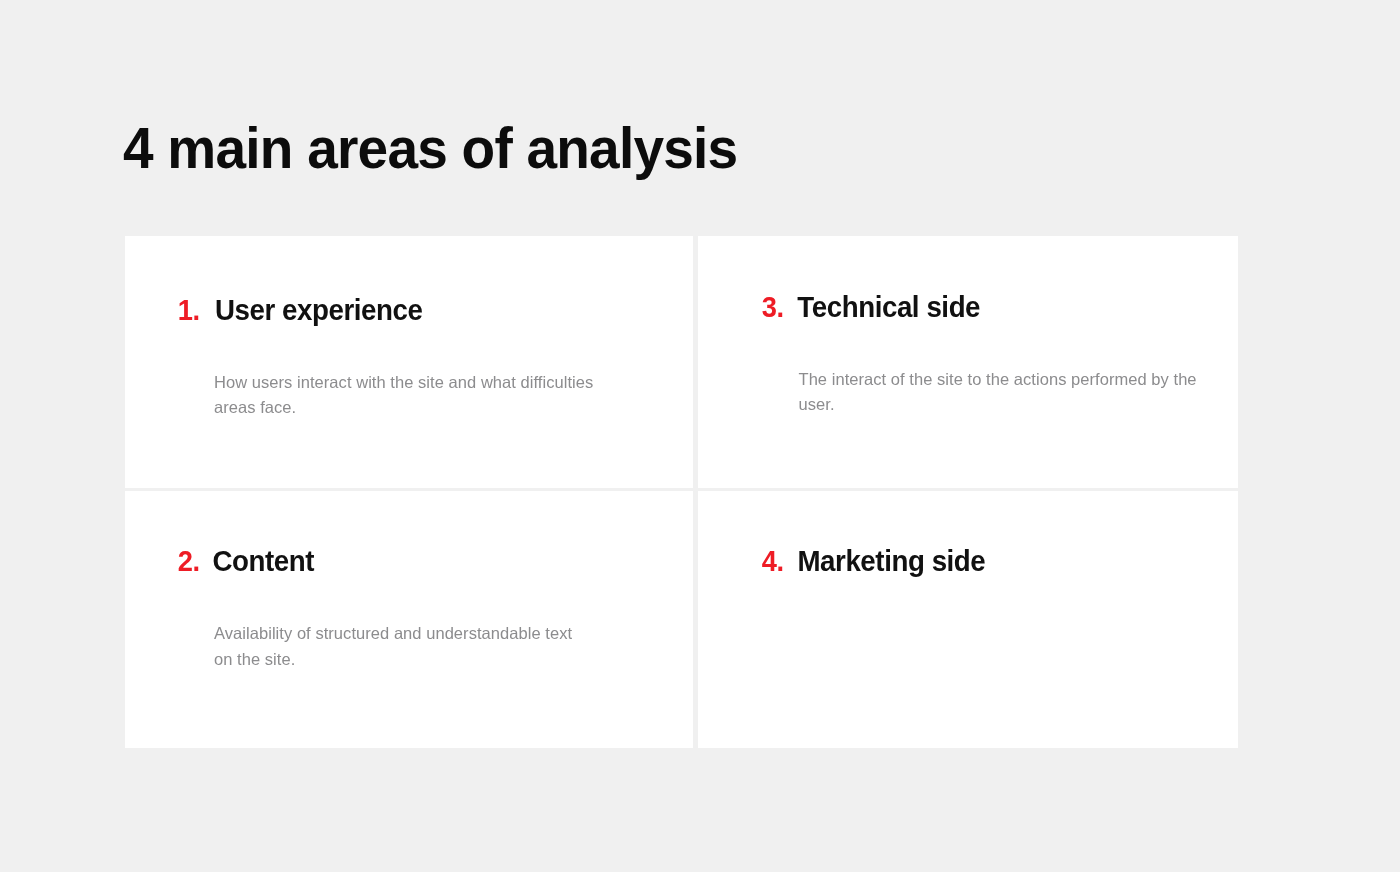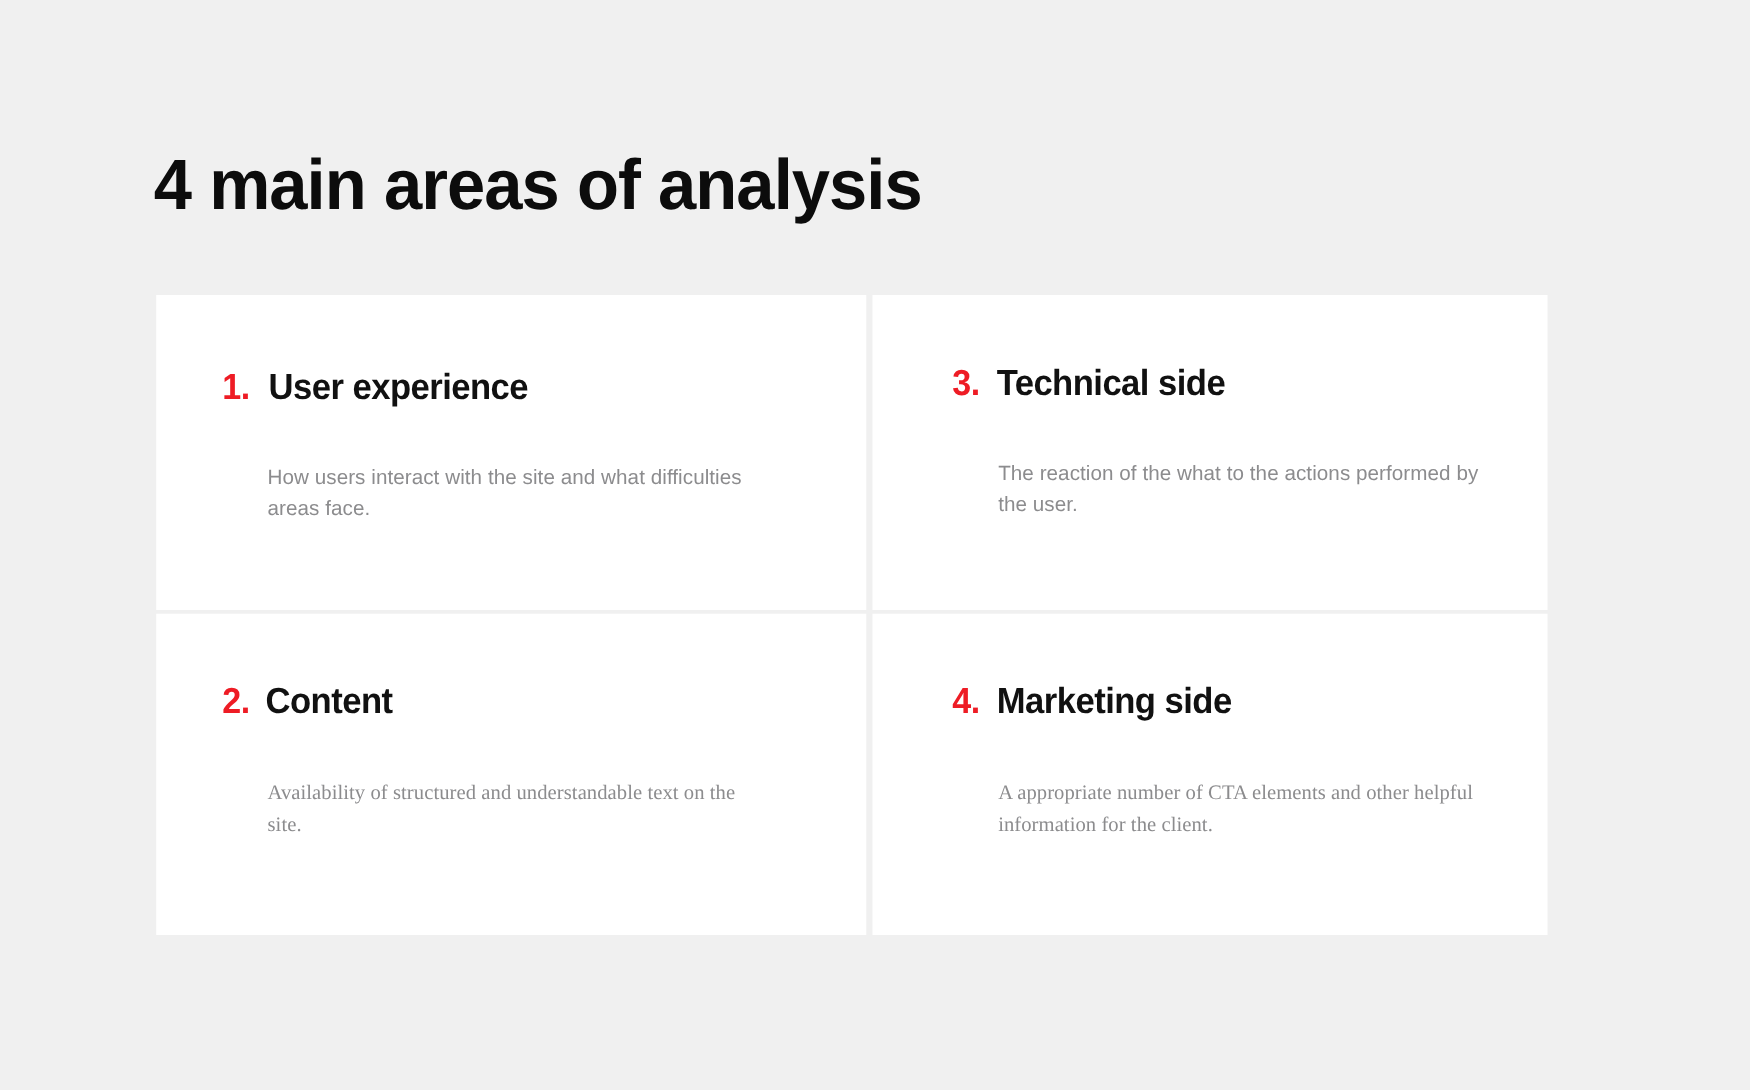--- a/index.html
+++ b/index.html
@@ -110,21 +110,21 @@
     line-height: 25.5px;
     color: #8c8c8e;
     letter-spacing: 0.05px;
     white-space: pre-line;
   }
   .card.col-left .card-body  { left: 89px; width: 380px; }
   .card.col-right .card-body { left: 101px; width: 400px; }
 
   .card.row-top.col-left .card-body   { top: 117px; }
   .card.row-top.col-right .card-body  { top: 114px; }
-  .card.row-bottom .card-body         { top: 114px; font-family: Liberation Serif, serif; }
+  .card.row-bottom .card-body         { top: 114px; }
 </style>
 </head>
 <body>
 
 <div class="slide">
 
   <h1 class="slide-title">4 main areas of analysis</h1>
 
   <div class="cards-grid">
 
@@ -134,33 +134,32 @@
         <span class="card-title">User experience</span>
       </div>
       <p class="card-body">How users interact with the site and what difficulties areas face.</p>
     </div>
 
     <div class="card row-top col-right">
       <div class="card-head">
         <span class="card-number">3.</span>
         <span class="card-title">Technical side</span>
       </div>
-      <p class="card-body">The reaction of the what to the actions performed by the user.</p>
+      <p class="card-body">The interact of the site to the actions performed by the user.</p>
     </div>
 
     <div class="card row-bottom col-left">
       <div class="card-head">
         <span class="card-number">2.</span>
         <span class="card-title">Content</span>
       </div>
       <p class="card-body">Availability of structured and understandable text on the site.</p>
     </div>
 
     <div class="card row-bottom col-right">
       <div class="card-head">
         <span class="card-number">4.</span>
         <span class="card-title">Marketing side</span>
       </div>
-      <p class="card-body">A appropriate number of CTA elements and other helpful information for the client.</p>
     </div>
 
   </div>
 </div>
 
 </body></html>

